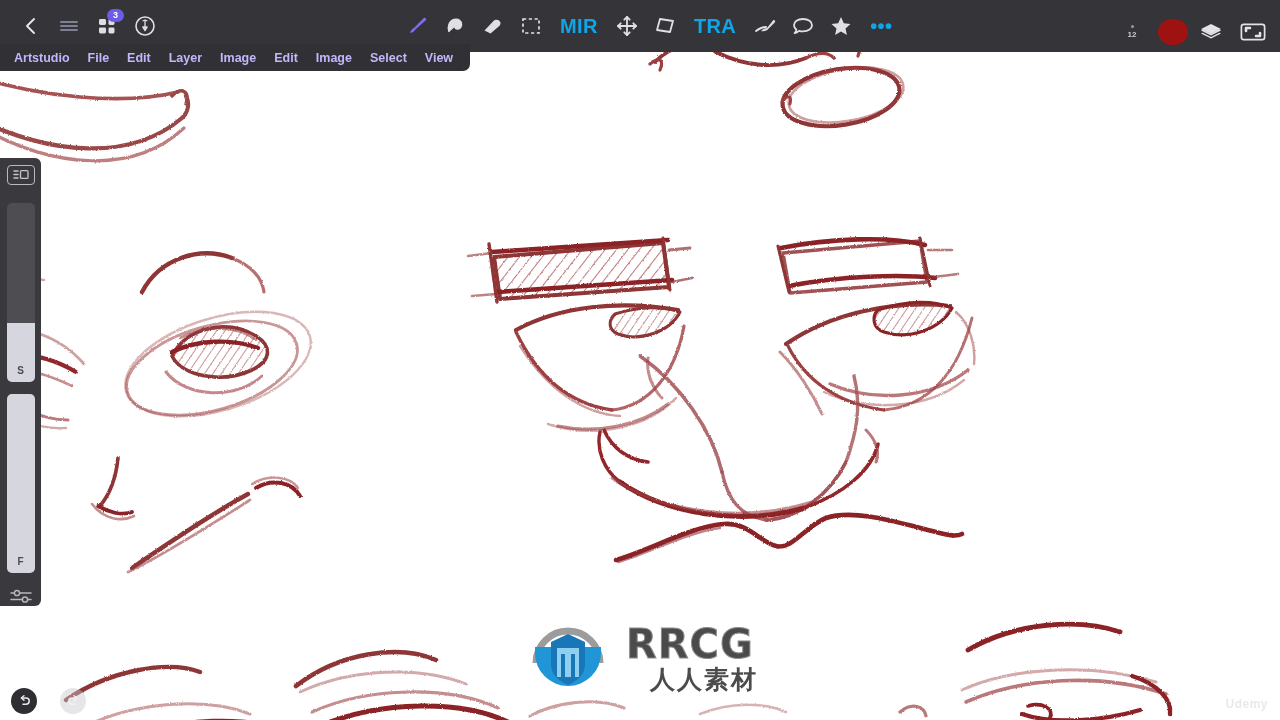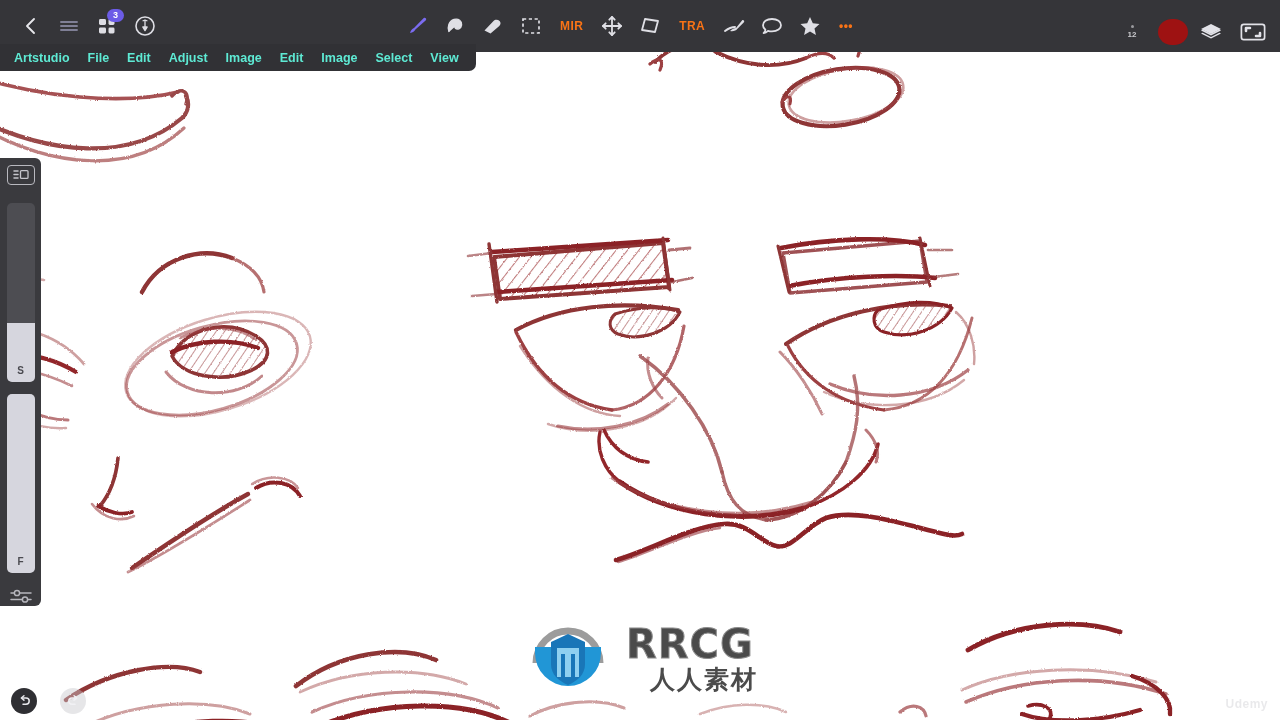--- a/index.html
+++ b/index.html
@@ -10,32 +10,32 @@
   #canvas-area{position:absolute;inset:0;background:#ffffff;}
   #sketch{position:absolute;left:0;top:0;width:1280px;height:720px;}
 
   
   #top-bar{position:absolute;left:0;top:0;width:1280px;height:52px;background:#353539;display:flex;align-items:center;z-index:40;}
   .tb-left{display:flex;align-items:center;gap:0px;padding-left:12px;}
   .tb-center{position:absolute;left:398px;top:0;height:52px;display:flex;align-items:center;gap:0px;}
   .tb-right{position:absolute;right:8px;top:6px;height:52px;display:flex;align-items:center;gap:4px;}
   .tb-btn{width:38px;height:38px;display:flex;align-items:center;justify-content:center;position:relative;cursor:pointer;border-radius:5px;}
   .tb-btn svg{display:block;}
-  .tb-label{color:#f97316;font-size:12px;font-weight:700;letter-spacing:.4px;padding:0 10px;cursor:pointer;}
+  .tb-label{color:#0ea5e9;font-size:20px;font-weight:700;letter-spacing:.4px;padding:0 10px;cursor:pointer;}
   .badge{position:absolute;top:2px;right:2px;min-width:13px;height:13px;border-radius:7px;background:#6c5ce7;color:#fff;
          font-size:9px;font-weight:700;display:flex;align-items:center;justify-content:center;padding:0 2px;line-height:1;}
   .brushsize{width:44px;height:38px;display:flex;flex-direction:column;align-items:center;justify-content:center;gap:2px;cursor:pointer;}
   .brushdot{width:3px;height:3px;border-radius:50%;background:#9a9a9e;}
   .brushnum{color:#c9c9cd;font-size:8px;font-weight:700;}
   .colorswatch{width:30px;height:26px;border-radius:14px/13px;background:#9e1212;cursor:pointer;}
 
   
   #menu-bar{position:absolute;left:0;top:44px;height:27px;background:#313135;border-bottom-right-radius:7px;
             display:flex;align-items:center;padding:0 8px 0 10px;z-index:41;}
-  .menu-item{color:#5eead4;font-size:12.5px;font-weight:700;padding:0 9px;cursor:pointer;white-space:nowrap;}
+  .menu-item{color:#c4b5fd;font-size:12.5px;font-weight:700;padding:0 9px;cursor:pointer;white-space:nowrap;}
   .menu-item:first-child{padding-left:4px;}
 
   
   #left-panel{position:absolute;left:0;top:158px;width:41px;height:448px;background:#3a3a3e;border-top-right-radius:6px;border-bottom-right-radius:6px;z-index:35;
               display:flex;flex-direction:column;align-items:center;}
   #panel-toggle{width:26px;height:18px;margin-top:7px;border:1.6px solid #b9b9bf;border-radius:4px;display:flex;align-items:center;justify-content:center;cursor:pointer;}
   .slider{position:relative;width:28px;border-radius:5px;overflow:hidden;background:#4d4d52;cursor:pointer;}
   .slider .fill{position:absolute;left:0;bottom:0;width:100%;background:#d6d6de;}
   .slider .sl-letter{position:absolute;left:0;bottom:6px;width:100%;text-align:center;font-size:10px;font-weight:700;color:#4a4a50;}
   #slider-size{height:182px;margin-top:18px;}
@@ -336,21 +336,21 @@
           <path d="M7 7 H11 M7 7 V10 M21 15 H17 M21 15 V12" stroke="#e2e2e8" stroke-width="2.6" stroke-linecap="round"></path>
         </svg>
       </div>
     </div>
   </div>
 
   <div id="menu-bar">
     <div class="menu-item">Artstudio</div>
     <div class="menu-item">File</div>
     <div class="menu-item">Edit</div>
-    <div class="menu-item">Adjust</div>
+    <div class="menu-item">Layer</div>
     <div class="menu-item">Image</div>
     <div class="menu-item">Edit</div>
     <div class="menu-item">Image</div>
     <div class="menu-item">Select</div>
     <div class="menu-item">View</div>
   </div>
 
   <div id="left-panel">
     <div id="panel-toggle">
       <svg width="18" height="11" viewBox="0 0 18 11">

